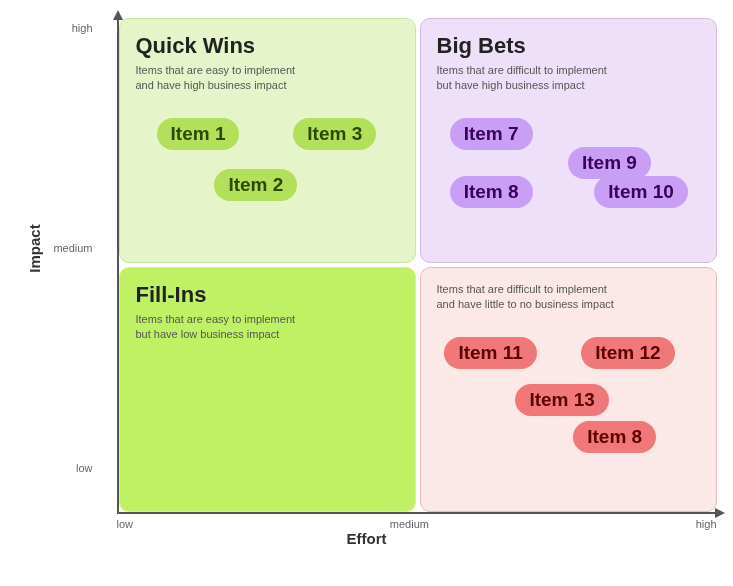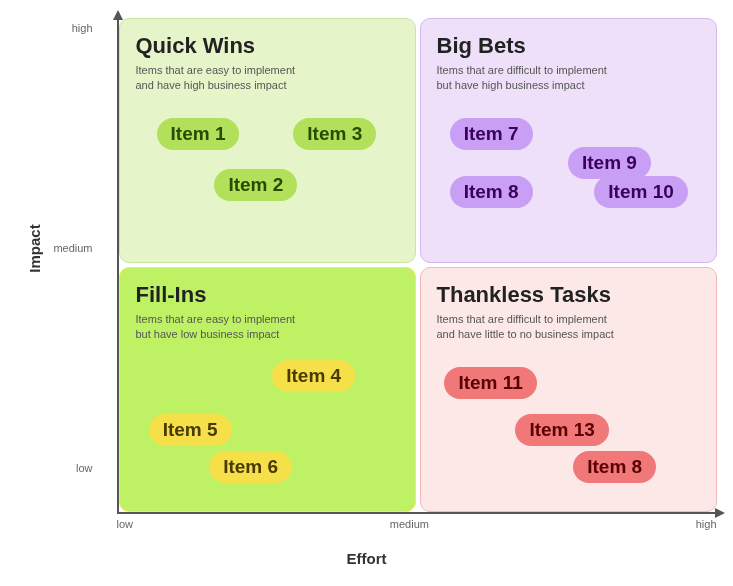--- a/index.html
+++ b/index.html
@@ -145,39 +145,34 @@
             <div class="items-area">
               <div class="item-badge item-q2" style="left: 5%; top: 10%;">Item 7</div>
               <div class="item-badge item-q2" style="left: 50%; top: 30%;">Item 9</div>
               <div class="item-badge item-q2" style="left: 5%; top: 50%;">Item 8</div>
               <div class="item-badge item-q2" style="left: 60%; top: 50%;">Item 10</div>
             </div>
           </div>
           <div class="quadrant q3">
             <div class="quadrant-title">Fill-Ins</div>
             <div class="quadrant-desc">Items that are easy to implement<br>but have low business impact</div>
-            <div class="items-area">
-              <div class="item-badge item-q3" style="left: 52%; top: 5%;">Item 4</div>
-              <div class="item-badge item-q3" style="left: 5%; top: 42%;">Item 5</div>
-              <div class="item-badge item-q3" style="left: 28%; top: 68%;">Item 6</div>
-            </div>
           </div>
           <div class="quadrant q4">
-            <div class="quadrant-title">Thankless Tasks</div>
             <div class="quadrant-desc">Items that are difficult to implement<br>and have little to no business impact</div>
             <div class="items-area">
               <div class="item-badge item-q4" style="left: 3%; top: 10%;">Item 11</div>
+              <div class="item-badge item-q4" style="left: 55%; top: 10%;">Item 12</div>
               <div class="item-badge item-q4" style="left: 30%; top: 42%;">Item 13</div>
               <div class="item-badge item-q4" style="left: 52%; top: 68%;">Item 8</div>
             </div>
           </div>
         </div>
       <div class="x-axis-labels">
         <span style="font-size:11px;color:#666;">low</span>
         <span style="font-size:11px;color:#666;margin-left:-10px;">medium</span>
         <span style="font-size:11px;color:#666;">high</span>
       </div>
     </div>
   </div>
-  <div style="display:flex;justify-content:flex-end;margin-top:20px;">
+  <div style="display:flex;justify-content:flex-end;margin-top:0;">
     <span style="font-size:15px;font-weight:bold;color:#333;">Effort</span>
   </div>
 </div>
 
 </body></html>

